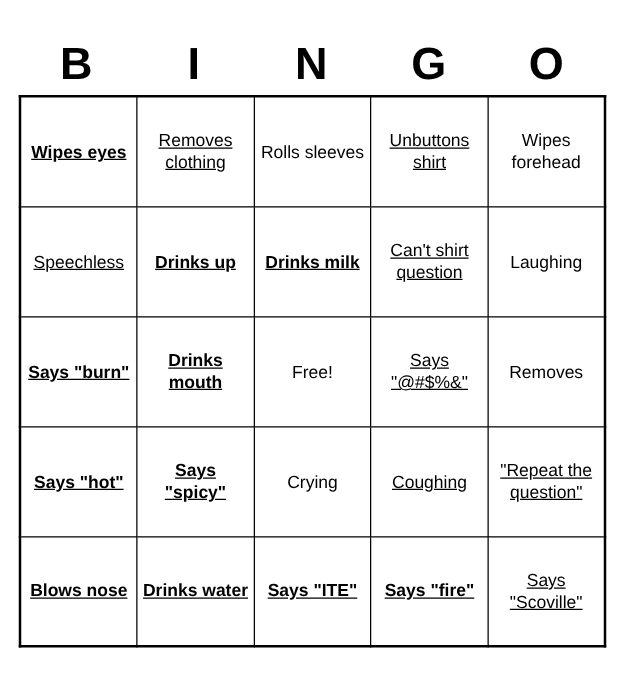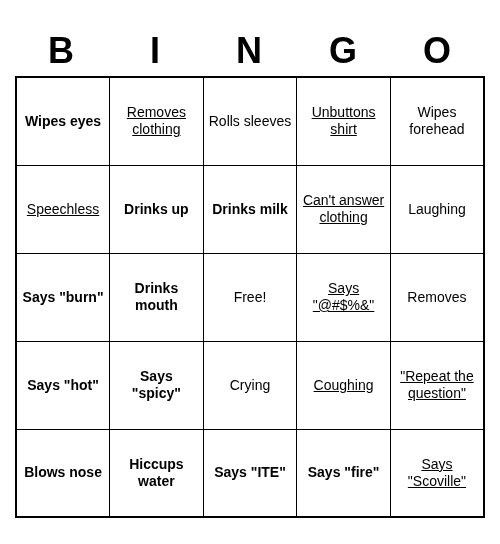--- a/index.html
+++ b/index.html
@@ -52,20 +52,21 @@
       width: 20%;
       height: 88px;
       padding: 4px;
       font-size: 14px;
       line-height: 1.2;
     }
 
     .cell-large {
       font-size: 16px;
       font-weight: bold;
+      text-decoration: underline;
     }
 
     .cell-small {
       font-size: 12px;
       text-decoration: underline;
     }
 
     .cell-medium {
       font-size: 14px;
     }
@@ -92,39 +93,39 @@
           <td class="cell-large">Wipes eyes</td>
           <td class="cell-small">Removes clothing</td>
           <td class="cell-medium">Rolls sleeves</td>
           <td class="cell-small">Unbuttons shirt</td>
           <td class="cell-medium">Wipes forehead</td>
         </tr>
         <tr>
           <td class="cell-small">Speechless</td>
           <td class="cell-large">Drinks up</td>
           <td class="cell-large">Drinks milk</td>
-          <td class="cell-small">Can't answer clothing</td>
+          <td class="cell-small">Can't shirt question</td>
           <td class="cell-medium">Laughing</td>
         </tr>
         <tr>
           <td class="cell-large">Says "burn"</td>
           <td class="cell-large">Drinks mouth</td>
           <td class="free-cell">Free!</td>
           <td class="cell-small">Says "@#$%&amp;"</td>
           <td class="cell-medium">Removes</td>
         </tr>
         <tr>
           <td class="cell-large">Says "hot"</td>
           <td class="cell-large">Says "spicy"</td>
           <td class="cell-medium">Crying</td>
           <td class="cell-small">Coughing</td>
           <td class="cell-small">"Repeat the question"</td>
         </tr>
         <tr>
           <td class="cell-large">Blows nose</td>
-          <td class="cell-large">Hiccups water</td>
+          <td class="cell-large">Drinks water</td>
           <td class="cell-large">Says "ITE"</td>
           <td class="cell-large">Says "fire"</td>
           <td class="cell-small">Says "Scoville"</td>
         </tr>
       </tbody>
   </table>
 </div>
 
 </body></html>

